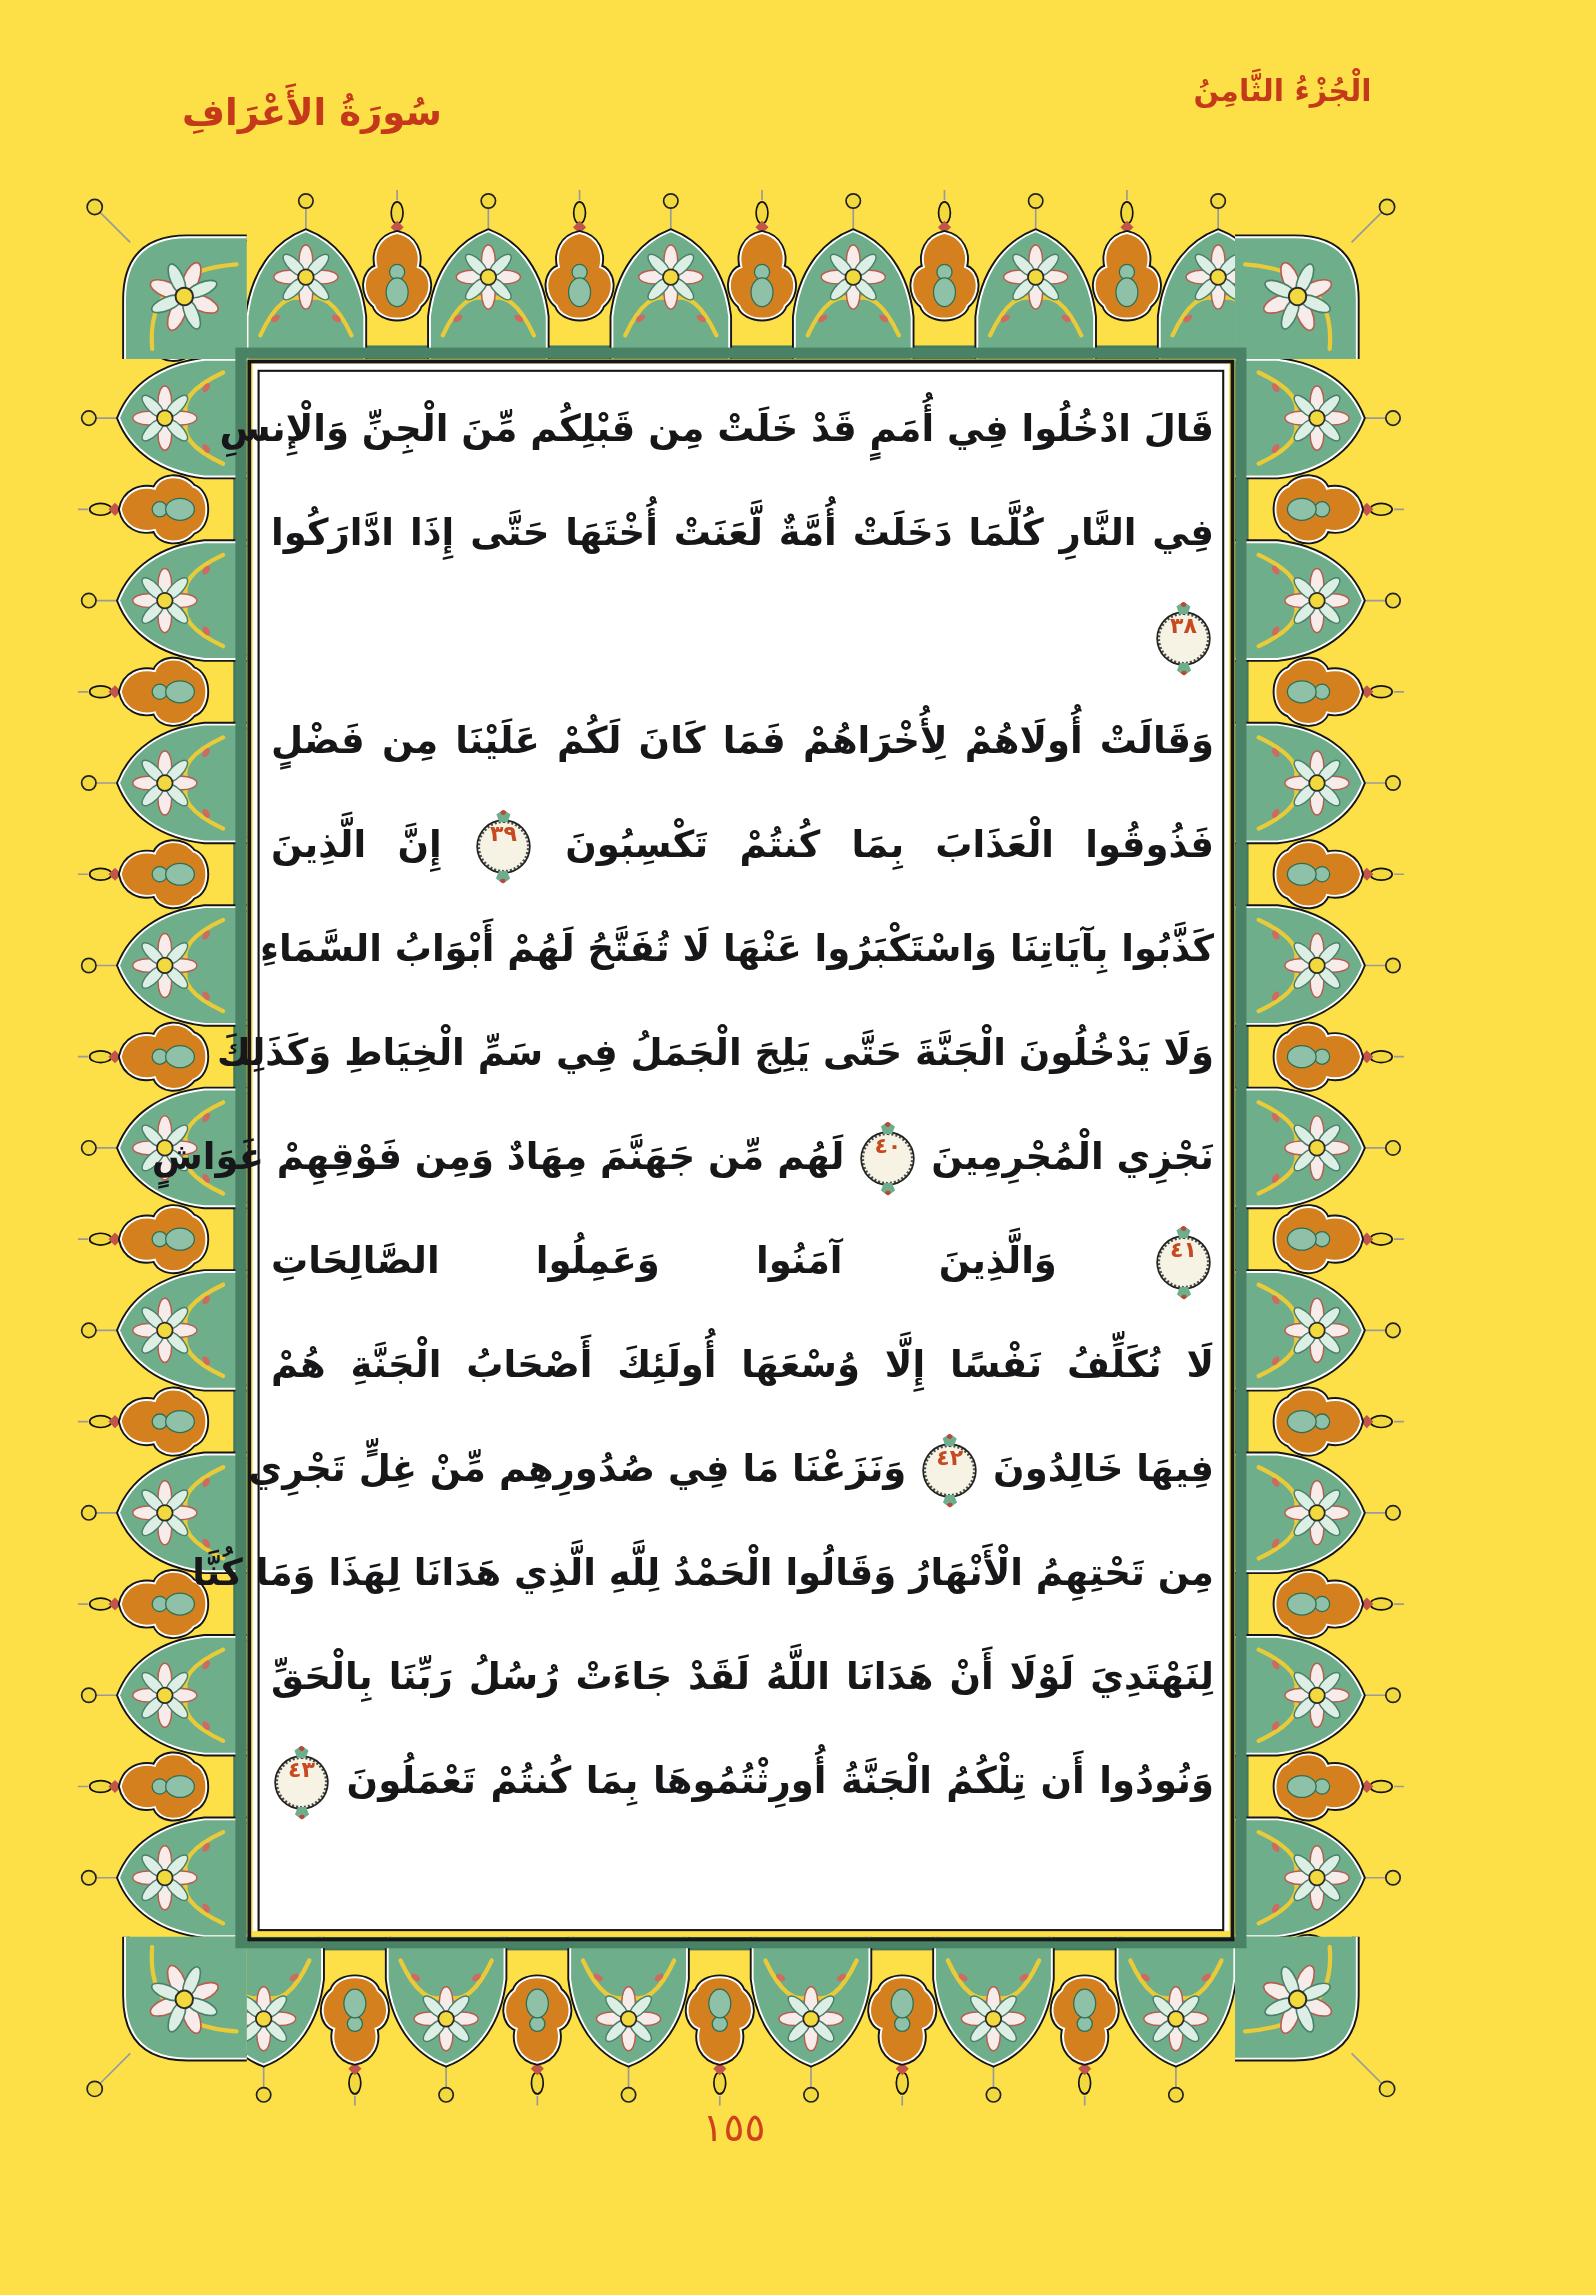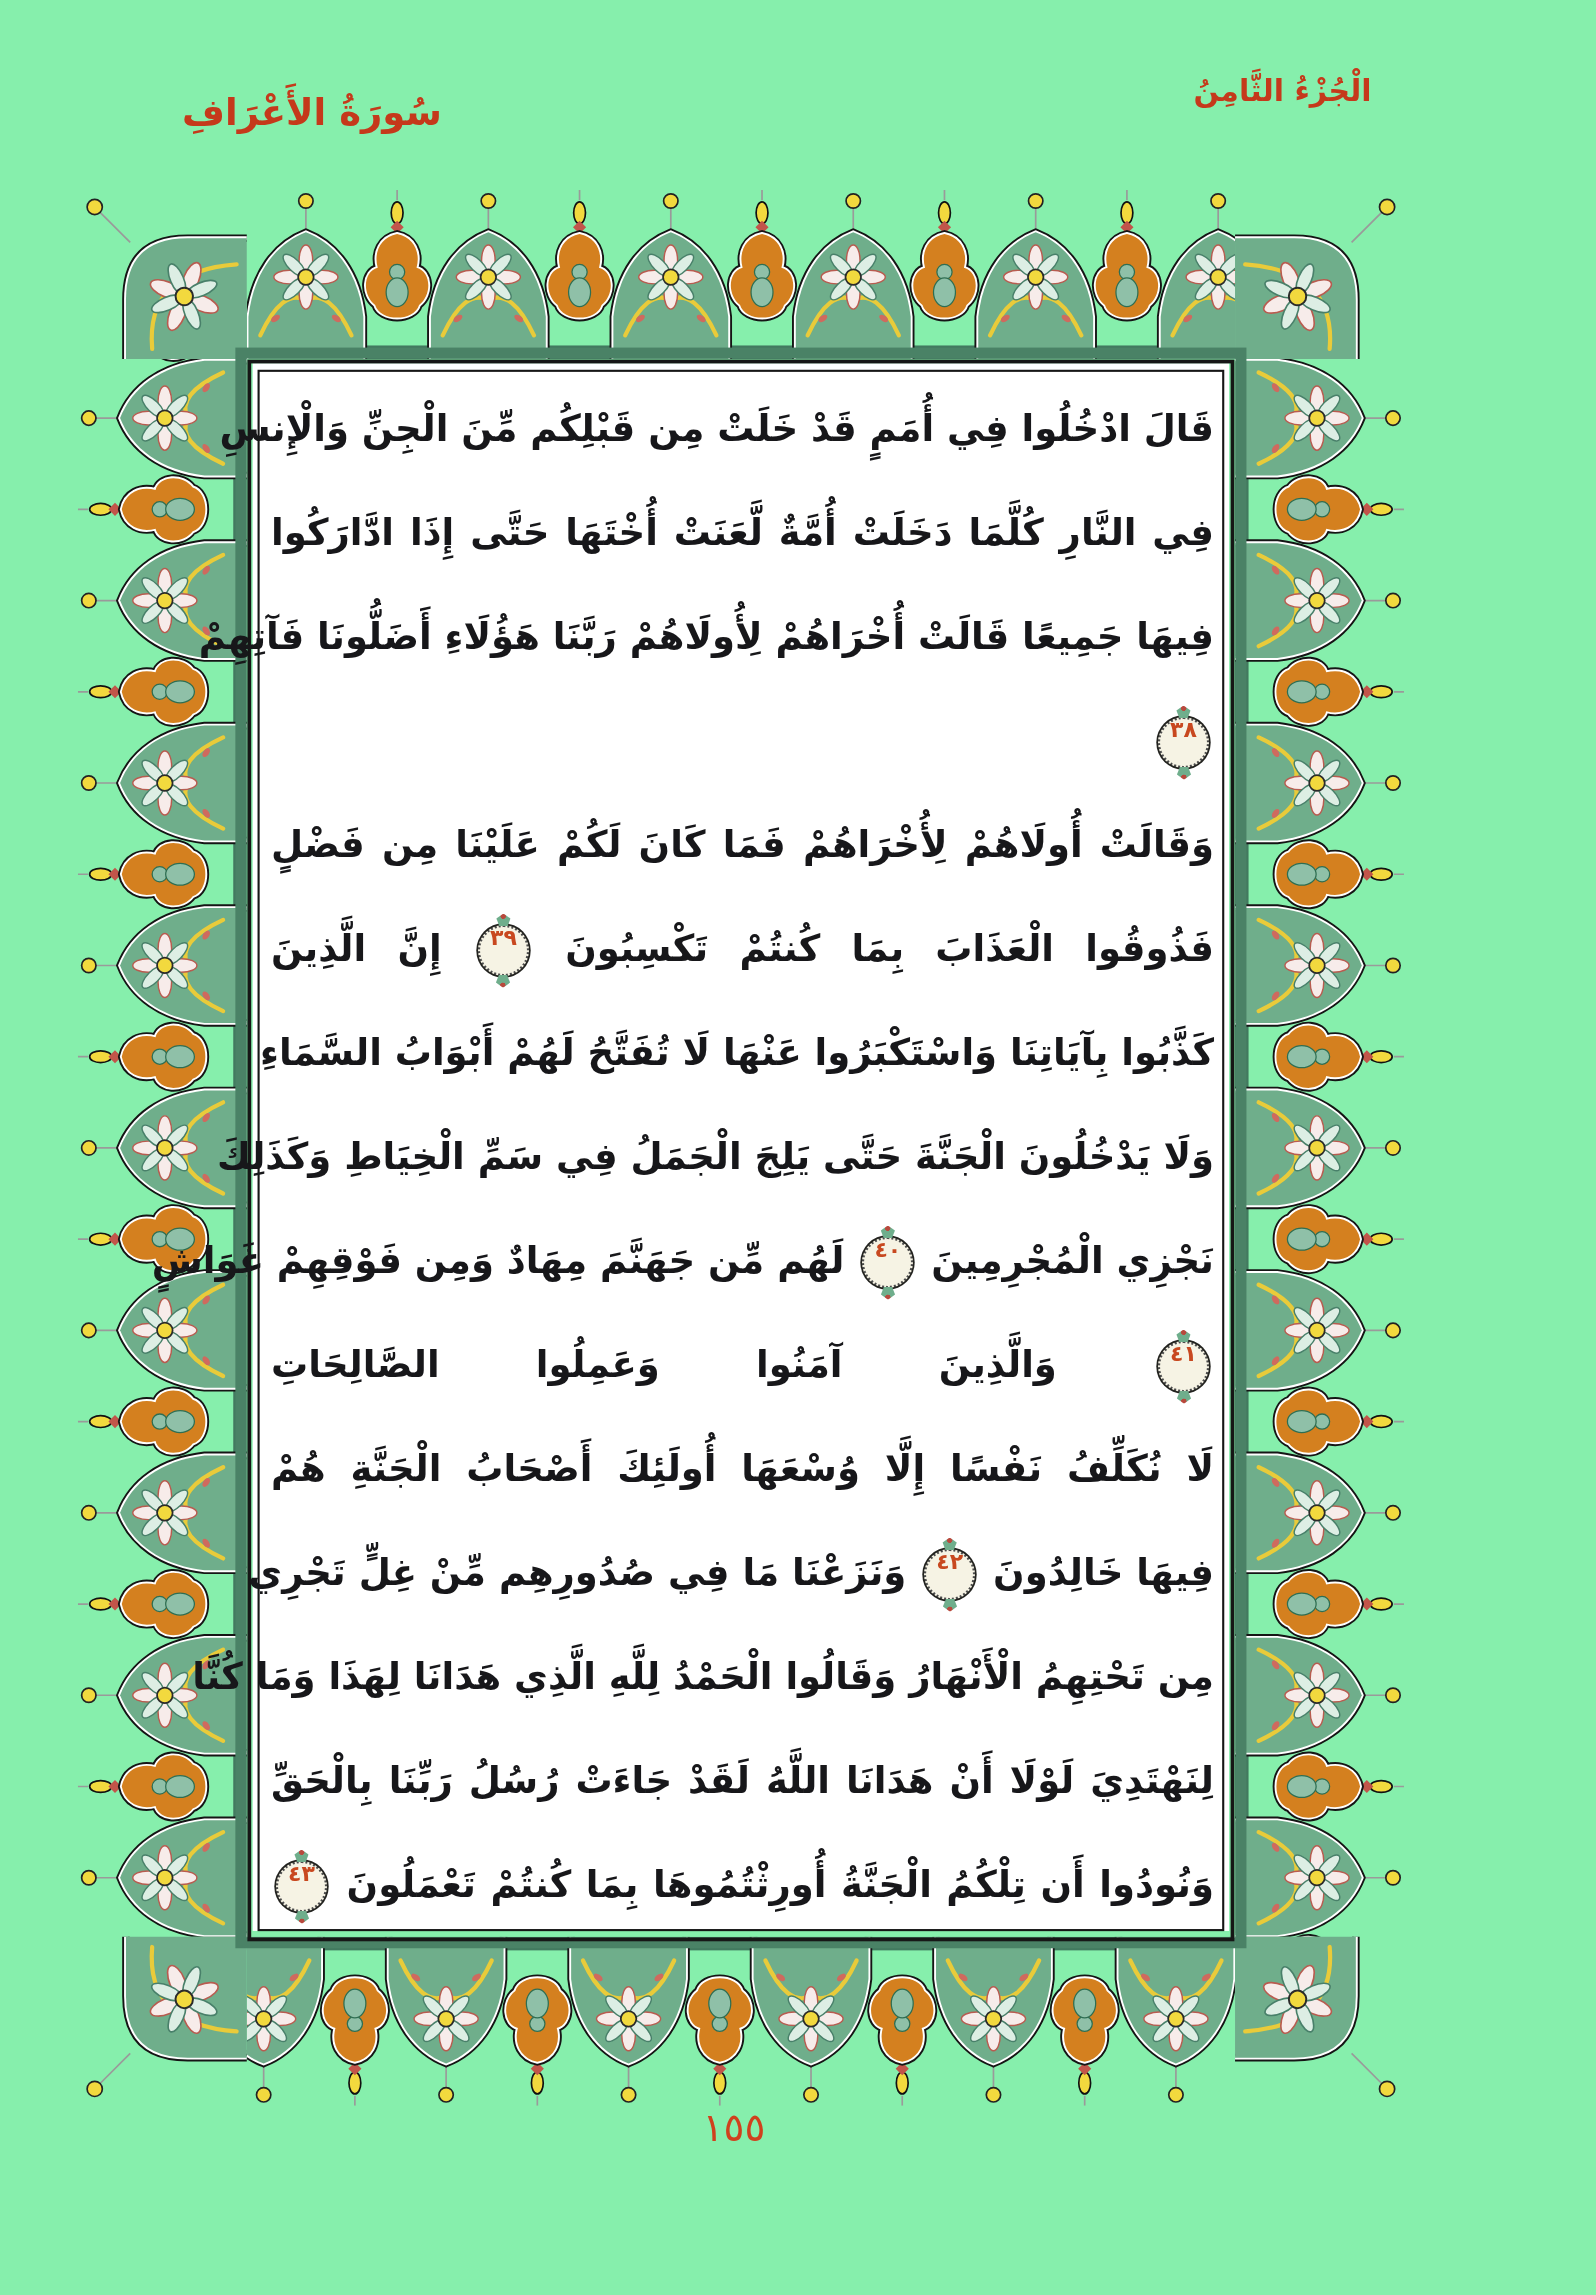--- a/index.html
+++ b/index.html
@@ -1,19 +1,19 @@
 <!DOCTYPE html>
 <html lang="ar" dir="rtl" style="font-size:13.5px"><head>
 <meta charset="utf-8">
 <style>
   html,body{margin:0;padding:0;background:#ffffff;}
   #page{
     position:relative;
     width:1597px;height:2295px;
-    background:#86efac;
+    background:#fde047;
     font-family:"DejaVu Sans",sans-serif;
     overflow:hidden;
   }
   
   .hdr{
     position:absolute;
     color:#c5391b;
     font-weight:bold;
     text-align:center;
     white-space:nowrap;
@@ -202,21 +202,20 @@
     <rect x="296" y="428" width="1164" height="1868" fill="none" stroke="#161616" stroke-width="4.5"></rect>
     <rect x="307" y="439" width="1142" height="1846" fill="none" stroke="#161616" stroke-width="2.5"></rect>
   </svg>
 
   <div id="surah-hdr" class="hdr">سُورَةُ الأَعْرَافِ</div>
   <div id="juz-hdr" class="hdr">الْجُزْءُ الثَّامِنُ</div>
 
   <div id="text-area">
       <div class="qline"><span class="seg">قَالَ ادْخُلُوا فِي أُمَمٍ قَدْ خَلَتْ مِن قَبْلِكُم مِّنَ الْجِنِّ وَالْإِنسِ</span> </div>
       <div class="qline"><span class="seg">فِي النَّارِ كُلَّمَا دَخَلَتْ أُمَّةٌ لَّعَنَتْ أُخْتَهَا حَتَّى إِذَا ادَّارَكُوا</span> </div>
-      <div class="qline"><span class="seg">فِيهَا جَمِيعًا قَالَتْ أُخْرَاهُمْ لِأُولَاهُمْ رَبَّنَا هَؤُلَاءِ أَضَلُّونَا فَآتِهِمْ</span> </div>
       <div class="qline"> <span class="vmark">
           <span class="num">٣٨</span>
         </span> </div>
       <div class="qline"><span class="seg">وَقَالَتْ أُولَاهُمْ لِأُخْرَاهُمْ فَمَا كَانَ لَكُمْ عَلَيْنَا مِن فَضْلٍ</span> </div>
       <div class="qline"><span class="seg">فَذُوقُوا الْعَذَابَ بِمَا كُنتُمْ تَكْسِبُونَ</span> <span class="vmark">
           <span class="num">٣٩</span>
         </span> <span class="seg">إِنَّ الَّذِينَ</span> </div>
       <div class="qline"><span class="seg">كَذَّبُوا بِآيَاتِنَا وَاسْتَكْبَرُوا عَنْهَا لَا تُفَتَّحُ لَهُمْ أَبْوَابُ السَّمَاءِ</span> </div>
       <div class="qline"><span class="seg">وَلَا يَدْخُلُونَ الْجَنَّةَ حَتَّى يَلِجَ الْجَمَلُ فِي سَمِّ الْخِيَاطِ وَكَذَلِكَ</span> </div>
       <div class="qline"><span class="seg">نَجْزِي الْمُجْرِمِينَ</span> <span class="vmark">

